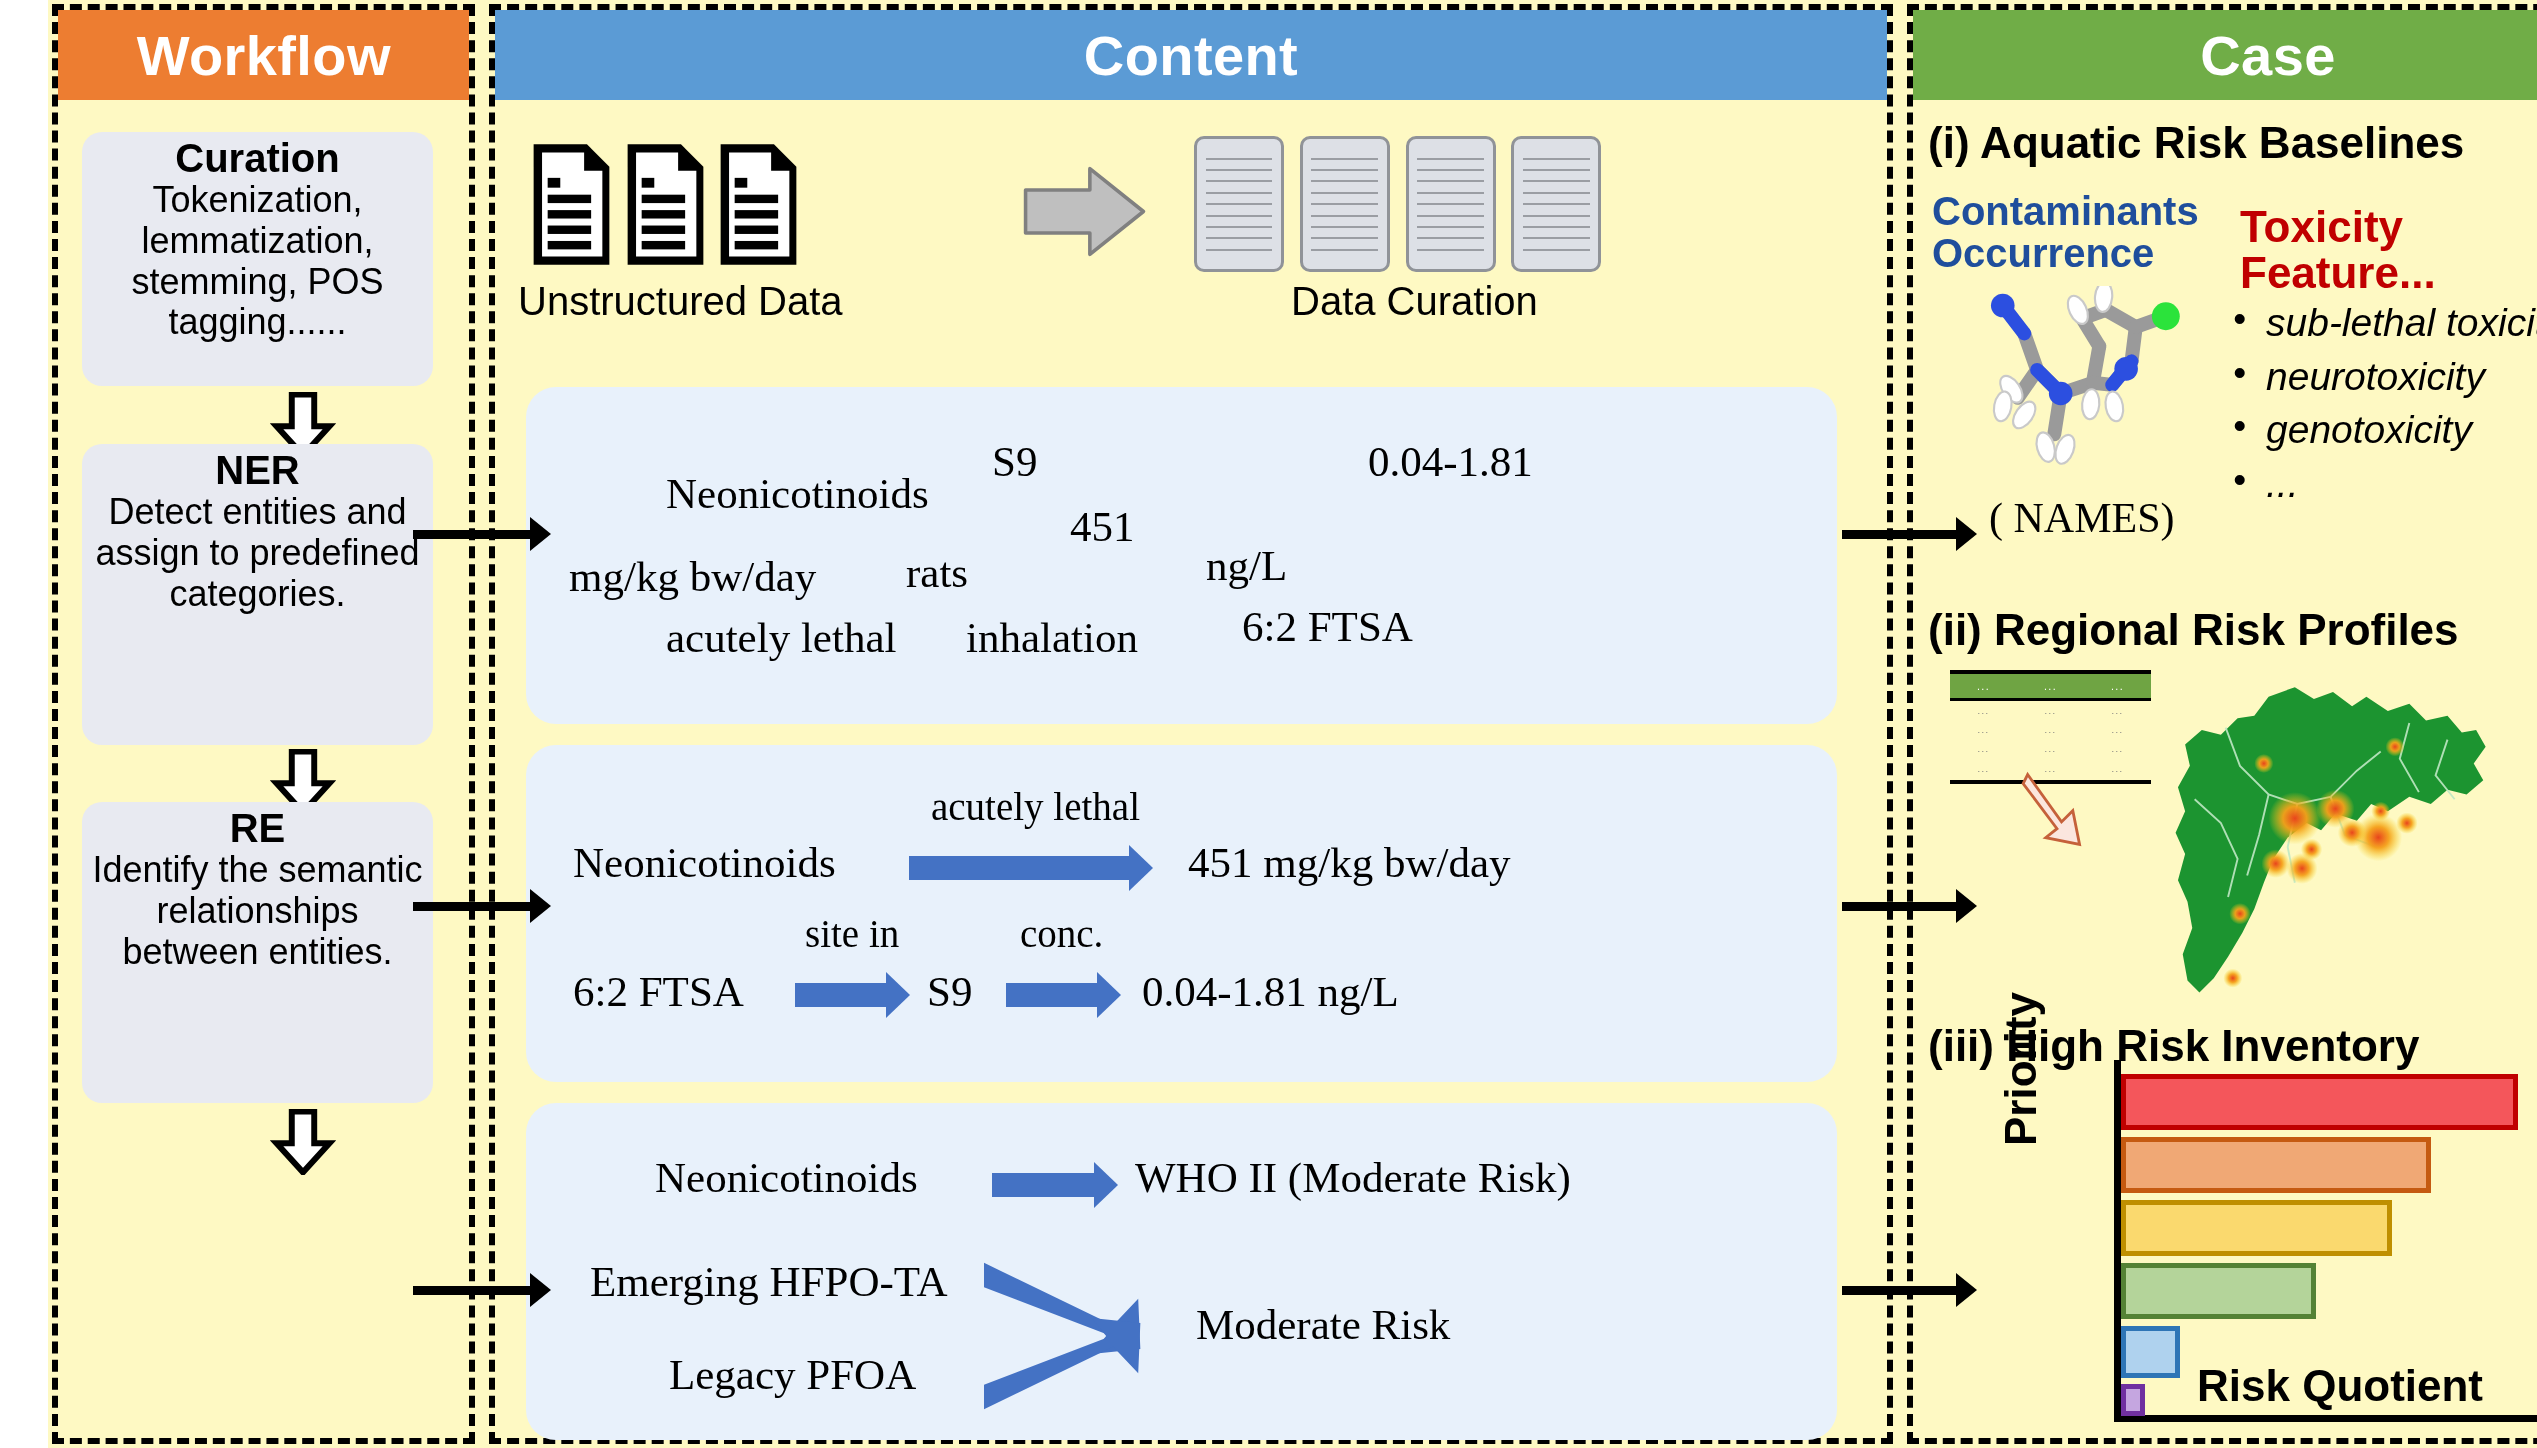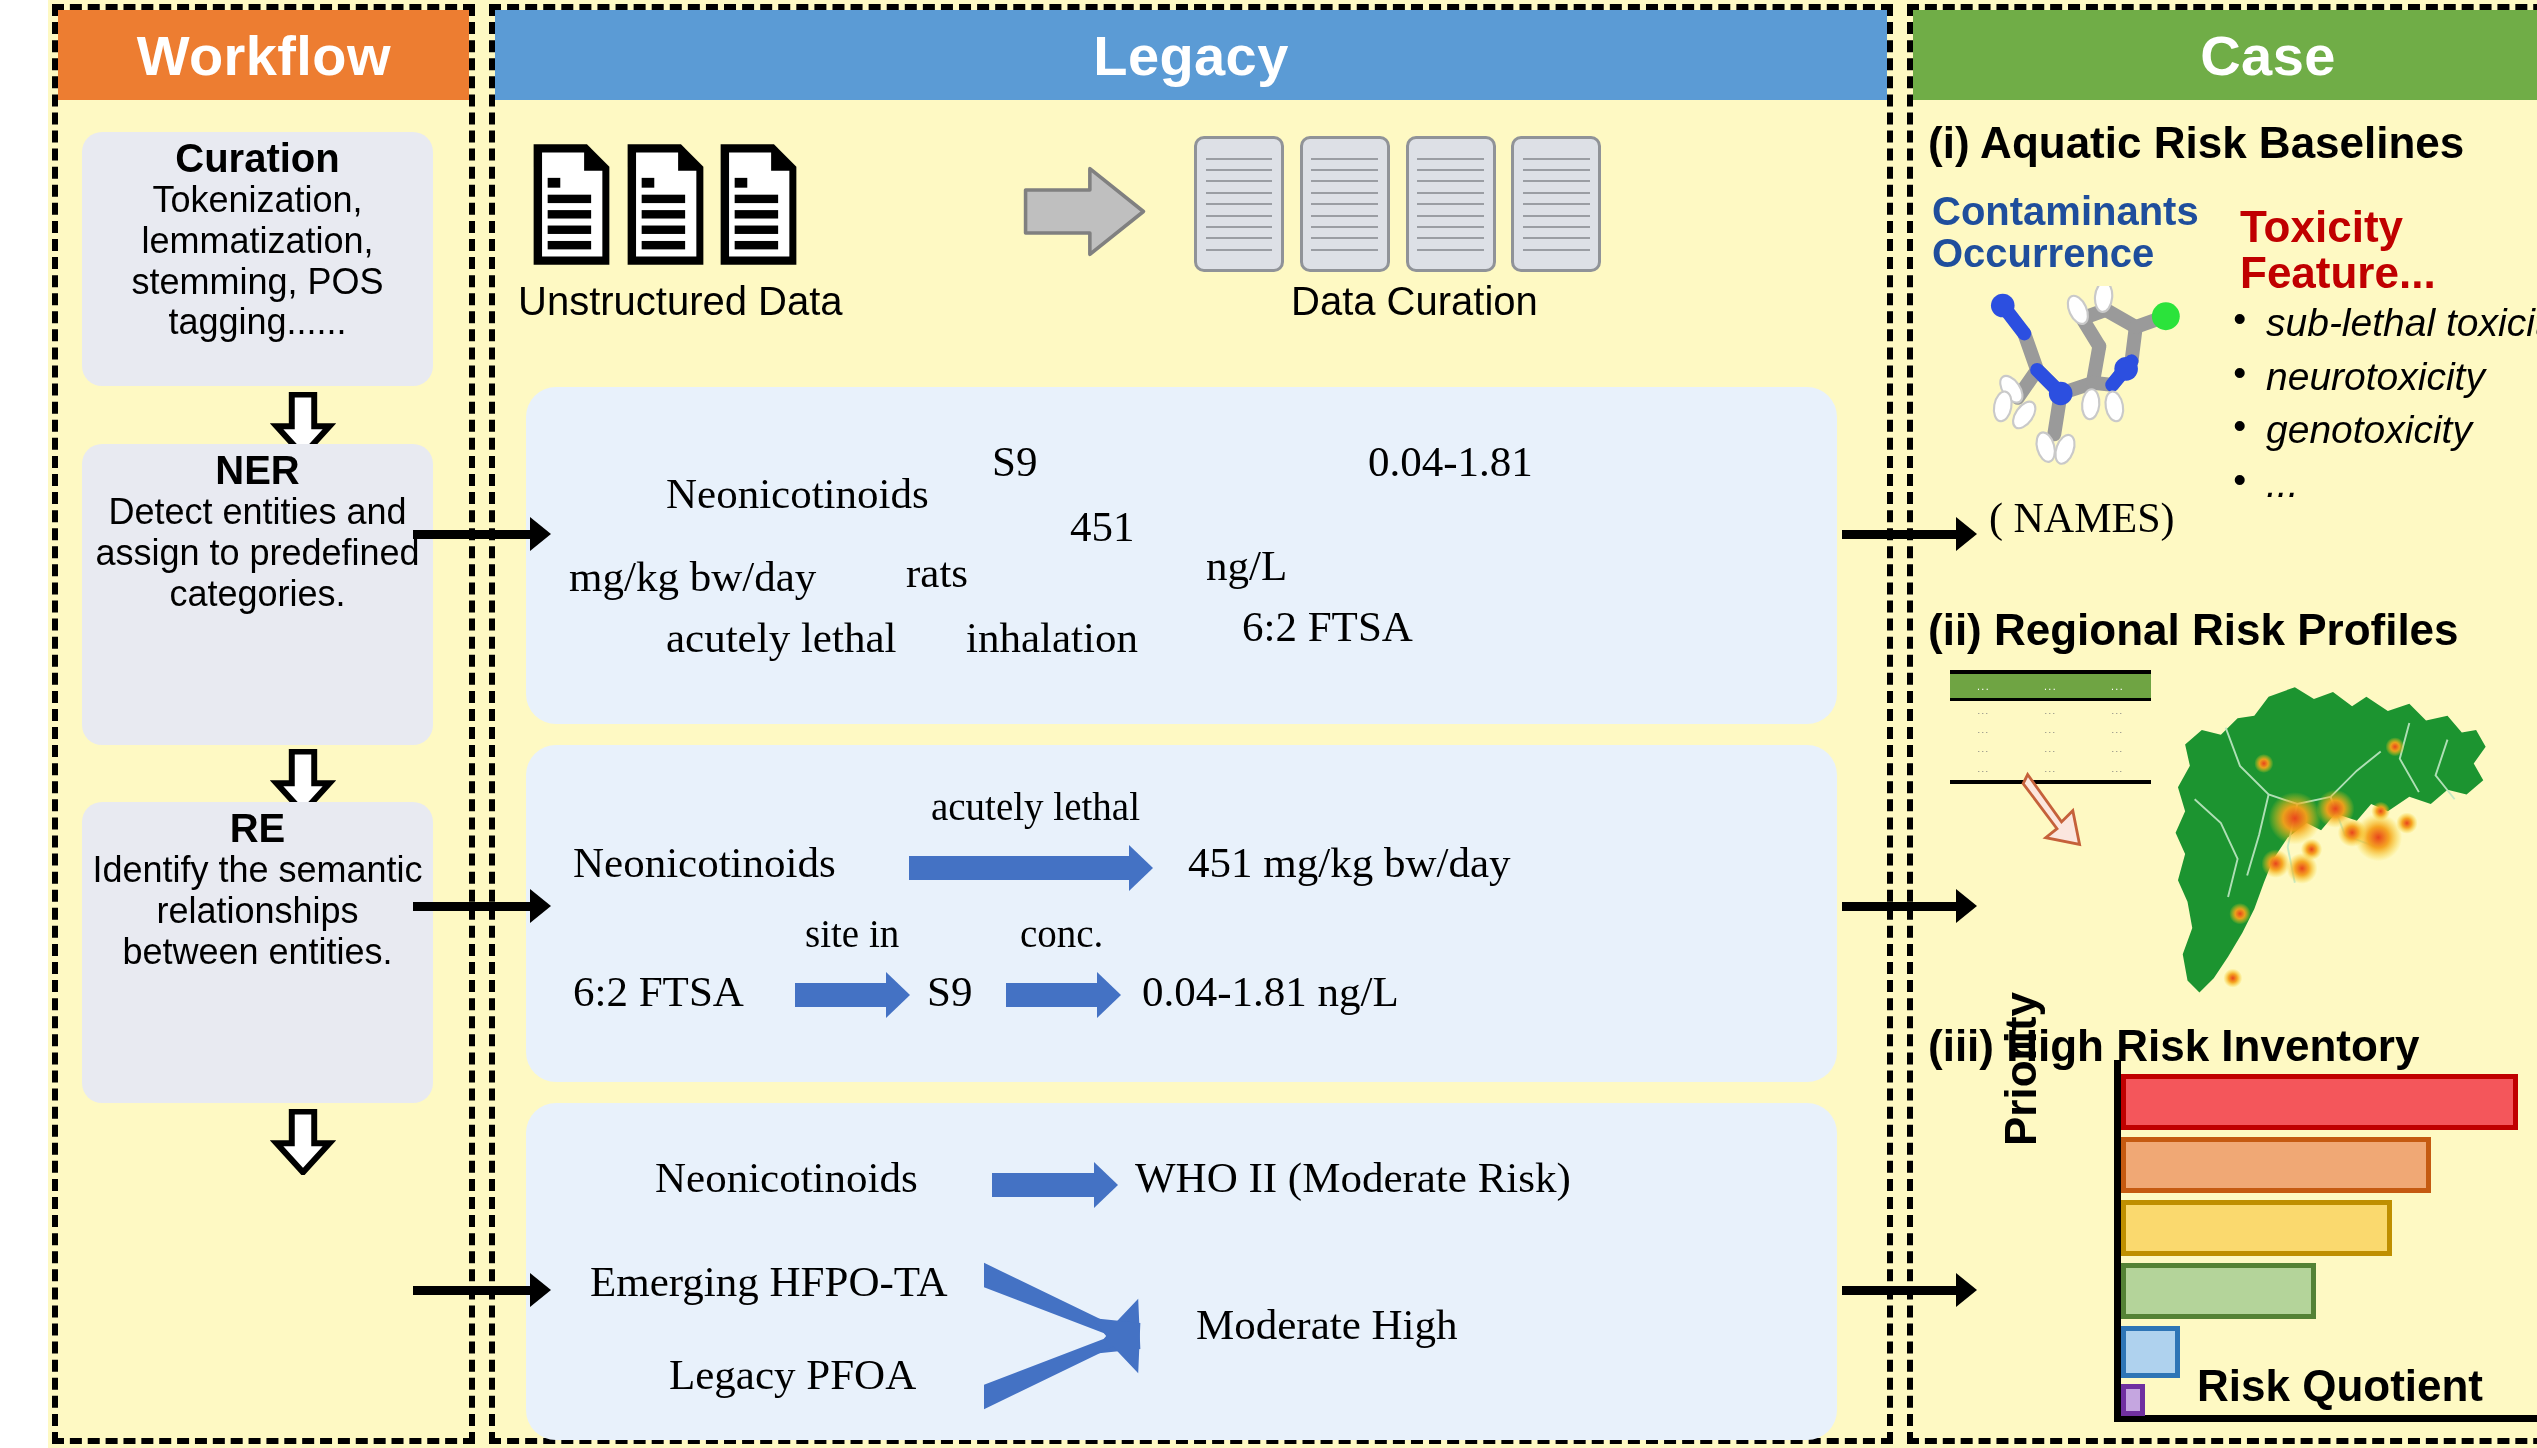--- a/index.html
+++ b/index.html
@@ -130,21 +130,21 @@
     <div class="step-title">RE</div>
     <div class="step-desc">Identify the semantic relationships between entities.</div>
   </div>
 
   <svg class="down-arrow" style="top:1109px" viewBox="0 0 100 100">
     <polygon points="33,4 67,4 67,52 90,52 50,96 10,52 33,52" fill="#fff" stroke="#000" stroke-width="9"></polygon>
   </svg>
 
 
   <div class="col" id="col-content">
-    <div class="col-header" id="hdr-content">Legacy</div>
+    <div class="col-header" id="hdr-content">Content</div>
   </div>
 
   <div class="doc-icons">
     <svg class="doc-ico" viewBox="0 0 60 92">
       <path d="M3 3 h38 l16 16 v70 h-54 z" fill="#000"></path>
       <path d="M9 9 h30 v13 h13 v61 h-43 z" fill="#fff"></path>
       <rect x="13" y="27" width="9" height="7" fill="#000"></rect>
       <rect x="13" y="39" width="31" height="6" fill="#000"></rect>
       <rect x="13" y="50" width="31" height="6" fill="#000"></rect>
       <rect x="13" y="61" width="31" height="6" fill="#000"></rect>
@@ -255,21 +255,21 @@
     <span class="rel" style="left:129px;top:50px">Neonicotinoids</span>
     <div class="barrow" style="left:466px;top:70px;width:104px"></div>
     <span class="rel" style="left:609px;top:50px">WHO II  (Moderate Risk)</span>
 
     <span class="rel" style="left:64px;top:154px">Emerging HFPO-TA</span>
     <span class="rel" style="left:143px;top:247px">Legacy PFOA</span>
     <svg style="position:absolute;left:458px;top:154px;width:208px;height:158px" viewBox="0 0 290 220">
       <polygon points="0,8 180,95 215,58 218,128 150,135 172,108 0,42" fill="#4472C4"></polygon>
       <polygon points="0,212 180,125 215,162 218,92 150,85 172,112 0,178" fill="#4472C4"></polygon>
     </svg>
-    <span class="rel" style="left:670px;top:197px">Moderate High</span>
+    <span class="rel" style="left:670px;top:197px">Moderate Risk</span>
   </div>
 
   <div class="conn" style="left:365px;top:530px;width:118px"></div>
   <div class="conn" style="left:365px;top:902px;width:118px"></div>
   <div class="conn" style="left:365px;top:1286px;width:118px"></div>
 
   <div class="conn" style="left:1794px;top:530px;width:115px"></div>
   <div class="conn" style="left:1794px;top:902px;width:115px"></div>
   <div class="conn" style="left:1794px;top:1286px;width:115px"></div>
 

